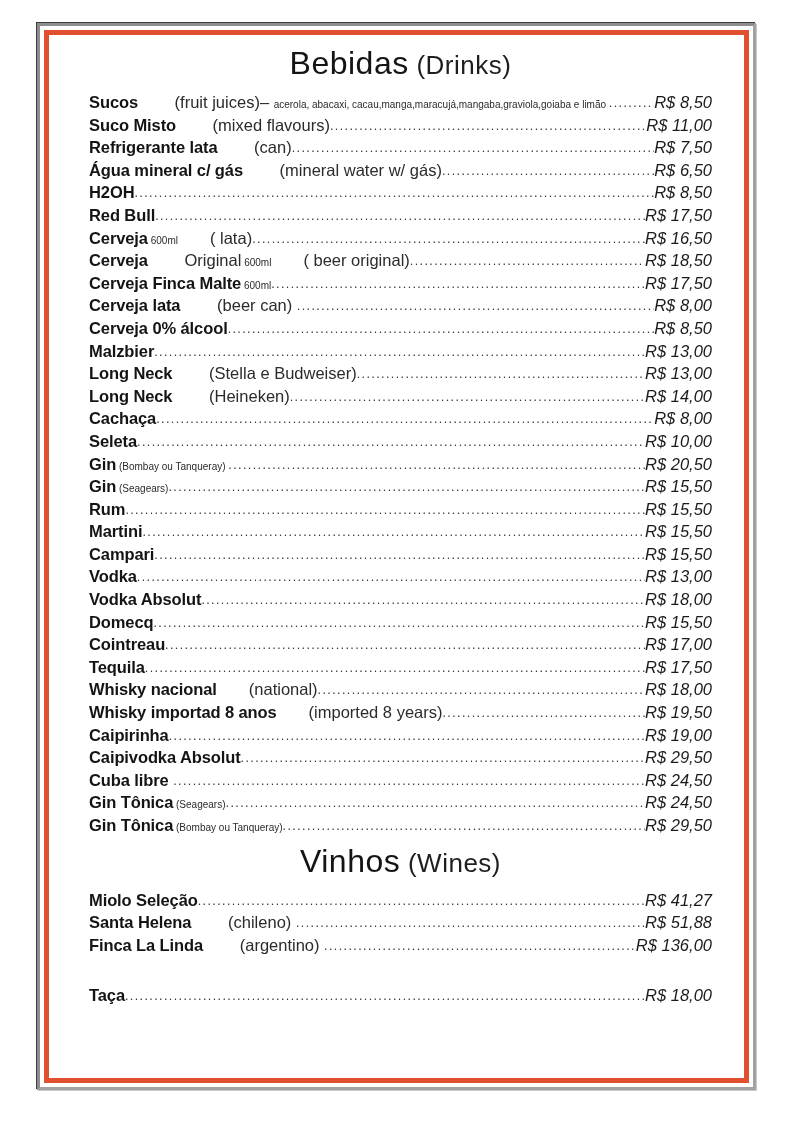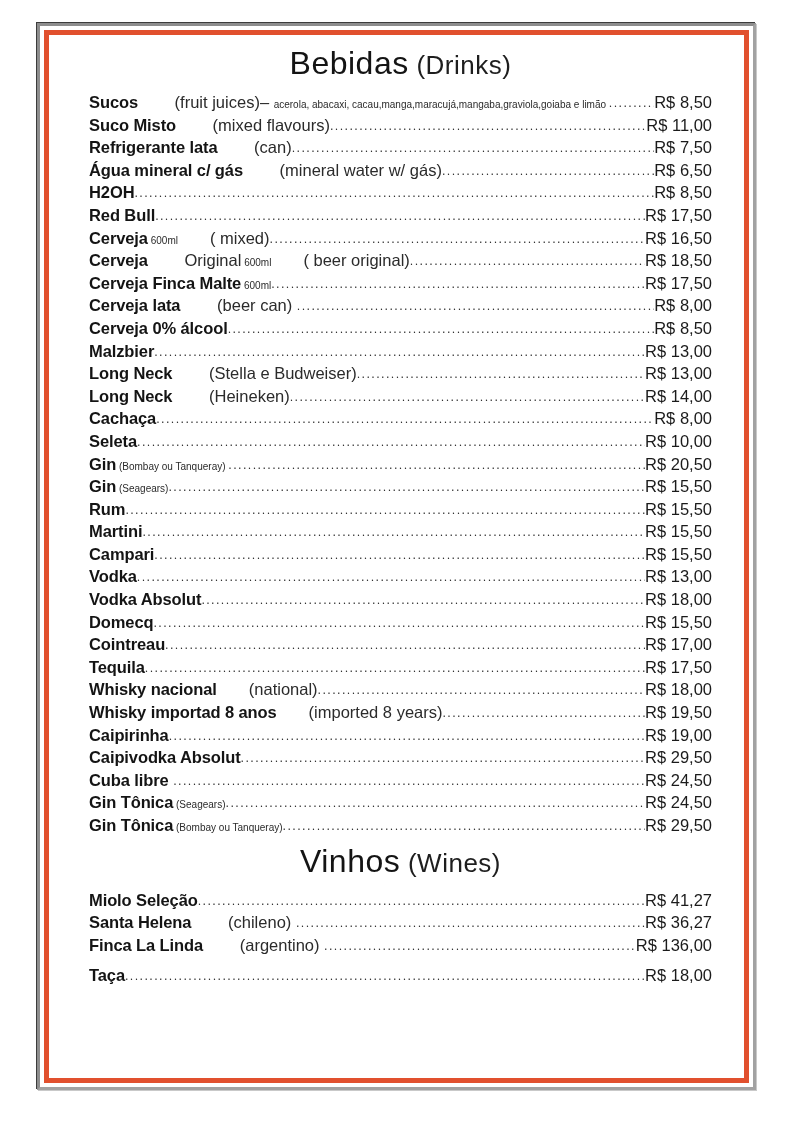--- a/index.html
+++ b/index.html
@@ -20,32 +20,32 @@
     border:5px solid #e1502e;
     padding:8px 32px 8px 40px;
     overflow:hidden;
   }
   .section-title{text-align:center;line-height:40px;letter-spacing:.5px;}
   .section-title.first{margin:0 0 4px;}
   .section-title.later{margin:2px 0 4px;}
   .title-main{font-size:32px;color:#141414;}
   .title-sub{font-size:26px;color:#1e1e1e;}
   .row{display:flex;align-items:baseline;height:22.6px;font-size:16.5px;}
-  .row.gap{margin-top:8px;}
+  .row.gap{margin-top:28px;}
   .segs{white-space:pre;}
   .seg-b{font-weight:700;color:#141414;letter-spacing:-0.1px;}
   .seg-r{font-weight:400;color:#2b2b2b;margin-left:32px;}
   .seg-s{font-size:10px;color:#2b2b2b;}
   .leader{
     flex:1;overflow:hidden;white-space:nowrap;
     color:#333;font-size:12.5px;letter-spacing:1.4px;
     transform:translateY(-1px);
   }
   .leader::before{content:"................................................................................................................................................................................................................";}
-  .price{white-space:pre;font-size:16.5px;color:#1b1b1b;}
+  .price{white-space:pre;font-size:16.5px;color:#1b1b1b;font-style:italic;}
 </style>
 </head>
 <body>
 
 <div class="page">
   <div class="frame-gray">
     <div class="frame-orange">
       <main>
           <section class="menu-section">
             <div class="section-title first"><span class="title-main">Bebidas</span><span class="title-sub"> (Drinks)</span></div>
@@ -73,21 +73,21 @@
               <span class="segs"><span class="seg-b">H2OH</span></span>
               <span class="leader"></span>
               <span class="price">R$ 8,50</span>
             </div>
             <div class="row">
               <span class="segs"><span class="seg-b">Red Bull</span></span>
               <span class="leader"></span>
               <span class="price">R$ 17,50</span>
             </div>
             <div class="row">
-              <span class="segs"><span class="seg-b">Cerveja</span><span class="seg-s"> 600ml</span><span class="seg-r">( mixed)</span></span>
+              <span class="segs"><span class="seg-b">Cerveja</span><span class="seg-s"> 600ml</span><span class="seg-r">( lata)</span></span>
               <span class="leader"></span>
               <span class="price">R$ 16,50</span>
             </div>
             <div class="row">
               <span class="segs"><span class="seg-b">Cerveja</span><span class="seg-r"> Original</span><span class="seg-s"> 600ml</span><span class="seg-r">( beer original)</span></span>
               <span class="leader"></span>
               <span class="price">R$ 18,50</span>
             </div>
             <div class="row">
               <span class="segs"><span class="seg-b">Cerveja Finca Malte</span><span class="seg-s"> 600ml</span></span>
@@ -218,21 +218,21 @@
           <section class="menu-section">
             <div class="section-title later"><span class="title-main">Vinhos</span><span class="title-sub"> (Wines)</span></div>
             <div class="row">
               <span class="segs"><span class="seg-b">Miolo Seleção</span></span>
               <span class="leader"></span>
               <span class="price">R$ 41,27</span>
             </div>
             <div class="row">
               <span class="segs"><span class="seg-b">Santa Helena</span><span class="seg-r"> (chileno) </span></span>
               <span class="leader"></span>
-              <span class="price">R$ 36,27</span>
+              <span class="price">R$ 51,88</span>
             </div>
             <div class="row">
               <span class="segs"><span class="seg-b">Finca La Linda</span><span class="seg-r"> (argentino) </span></span>
               <span class="leader"></span>
               <span class="price">R$ 136,00</span>
             </div>
             <div class="row gap">
               <span class="segs"><span class="seg-b">Taça</span></span>
               <span class="leader"></span>
               <span class="price">R$ 18,00</span>

